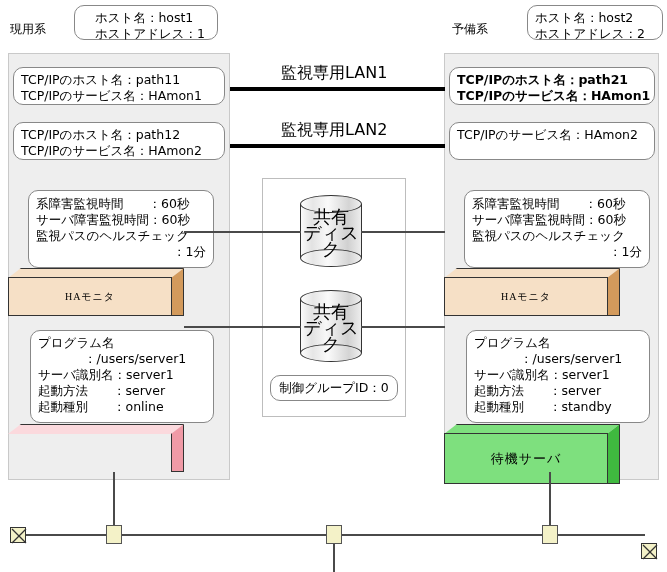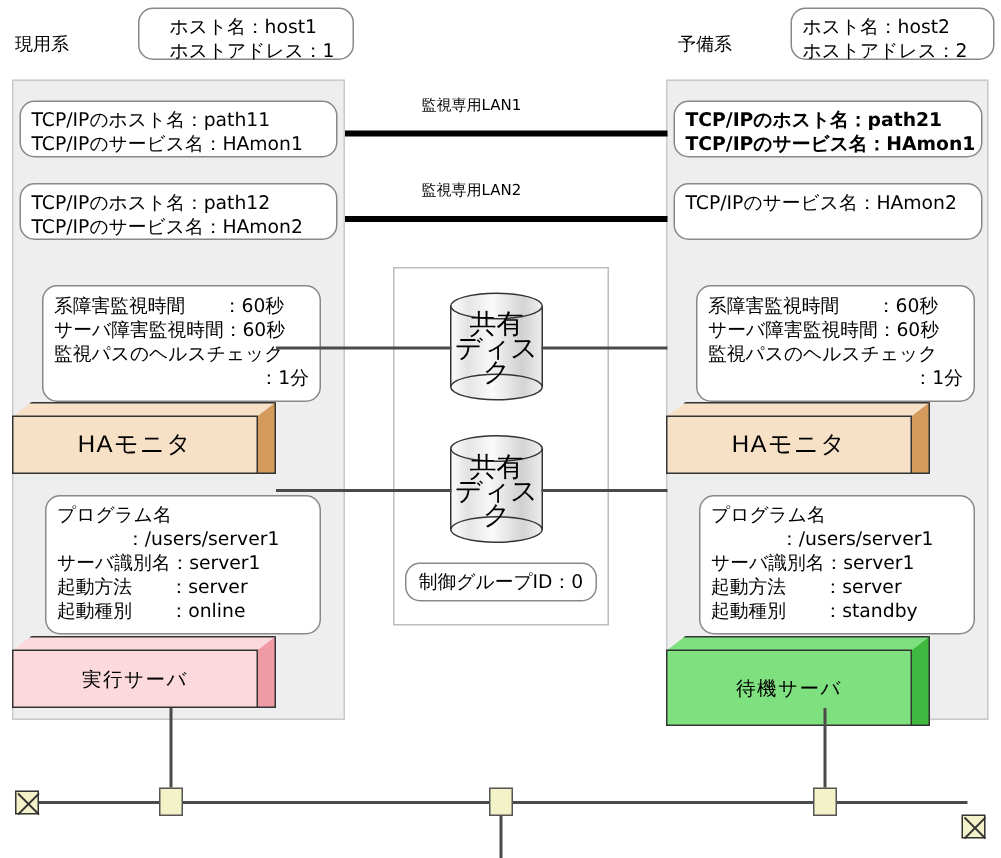--- a/index.html
+++ b/index.html
@@ -13,21 +13,21 @@
   
   .sys-label{font-size:12px;line-height:1;white-space:nowrap;}
 
   
   .callout{
     background:#ffffff;border:1px solid #888;border-radius:10px;
     box-sizing:border-box;font-size:12.5px;line-height:16px;
     padding:4px 7px;white-space:nowrap;
   }
   .callout .row{display:block;}
-  .mono{font-family:Liberation Sans, sans-serif;font-size:16px;}
+  .mono{font-family:Liberation Serif, serif;font-size:10px;}
 
   
   .host-panel{
     background:#eeeeee;border:1px solid #c9c9c9;box-sizing:border-box;
   }
 
   
   .box3d{box-sizing:border-box;}
   .box3d .face{
     position:absolute;left:0;top:9px;width:calc(100% - 12px);height:calc(100% - 9px);
@@ -37,21 +37,21 @@
   }
   .box3d .top{
     position:absolute;left:0;top:0;width:100%;height:10px;
   }
   .box3d .side{
     position:absolute;right:0;top:0;width:13px;height:100%;
   }
 
   
   .lanline{background:#000;height:4px;}
-  .lanlabel{font-size:10px;white-space:nowrap;}
+  .lanlabel{font-size:16px;white-space:nowrap;}
 
   
   .disk-region{border:1px solid #bdbdbd;box-sizing:border-box;background:#fff;}
   .cyl{position:absolute;}
   .cyl .body{
     position:absolute;left:0;top:9px;width:100%;height:calc(100% - 18px);
     background:linear-gradient(to right,#fbfbfb 0%,#e2e2e2 18%,#f7f7f7 42%,#d0d0d0 78%,#ededed 100%);
     border-left:1px solid #333;border-right:1px solid #333;box-sizing:border-box;
   }
   .cyl .top,.cyl .bot{
@@ -78,21 +78,21 @@
   .term{
     background:#f4f2c8;border:1px solid #333;box-sizing:border-box;position:relative;
   }
   .term svg{position:absolute;left:0;top:0;}
 </style>
 </head>
 <body>
 
 <div class="abs sys-label" style="left:10px;top:23px;">現用系</div>
 
-<div class="abs callout" style="left:92px;top:5px;width:144px;height:35px;padding-left:20px;">
+<div class="abs callout" style="left:74px;top:5px;width:144px;height:35px;padding-left:20px;">
   <span class="row">ホスト名：host1</span>
   <span class="row">ホストアドレス：1</span>
 </div>
 
 <div class="abs host-panel" style="left:8px;top:53px;width:222px;height:427px;"></div>
 
 <div class="abs callout" style="left:13px;top:67px;width:212px;height:38px;">
   <span class="row">TCP/IPのホスト名：path11</span>
   <span class="row">TCP/IPのサービス名：HAmon1</span>
 </div>
@@ -121,23 +121,20 @@
   <span class="row">プログラム名</span>
   <span class="row" style="padding-left:46px;">：/users/server1</span>
   <span class="row">サーバ識別名：server1</span>
   <span class="row">起動方法　　：server</span>
   <span class="row">起動種別　　：online</span>
 </div>
 
 <div class="abs box3d" style="left:8px;top:424px;width:176px;height:48px;">
   <div class="top" style="background:#fbd9dd;clip-path:polygon(0 10px,13px 0,100% 0,calc(100% - 13px) 10px);border-top:1px solid #333;"></div>
   <div class="side" style="background:#f09aa6;clip-path:polygon(0 10px,100% 0,100% 100%,0 100%);border:1px solid #333;box-sizing:border-box;"></div>
-  <div class="face" style="background:#fbd9dd;">
-    <span>実行サーバ</span>
-  </div>
 </div>
 
 <div class="abs sys-label" style="left:452px;top:23px;">予備系</div>
 
 <div class="abs callout" style="left:527px;top:5px;width:136px;height:35px;">
   <span class="row">ホスト名：host2</span>
   <span class="row">ホストアドレス：2</span>
 </div>
 
 <div class="abs host-panel" style="left:444px;top:53px;width:215px;height:427px;"></div>

